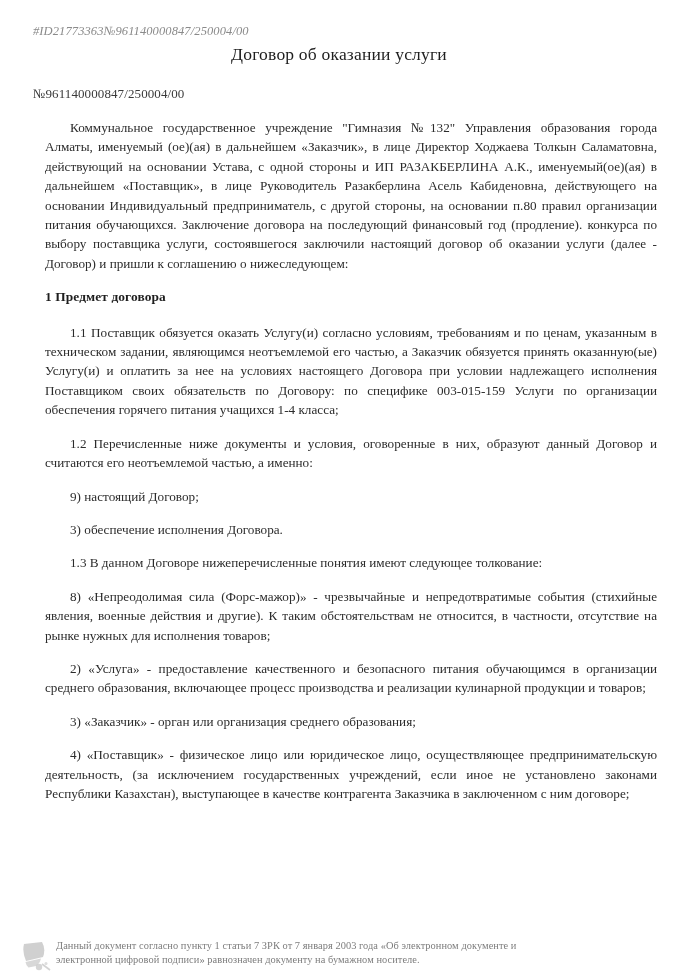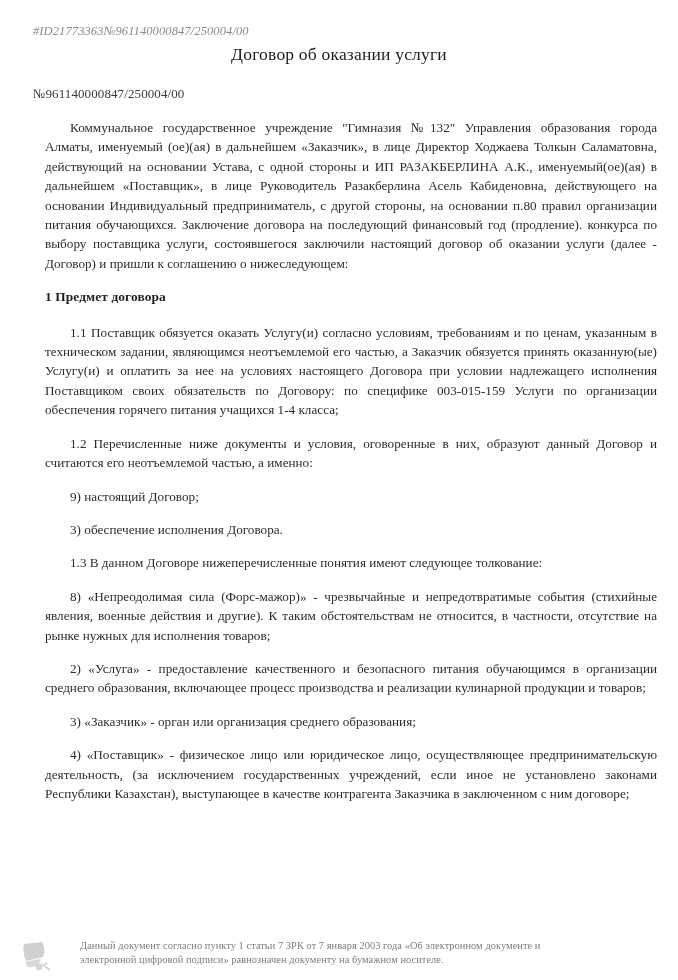--- a/index.html
+++ b/index.html
@@ -92,21 +92,21 @@
   }
 
   
   .doc-footer {
     position: absolute;
     left: 22px;
     right: 20px;
     bottom: 6px;
     display: flex;
     align-items: flex-start;
-    gap: 24px;
+    gap: 0;
   }
   .stamp-icon {
     flex: 0 0 auto;
     width: 34px;
     height: 34px;
     margin-top: 1px;
     opacity: 0.55;
   }
   .footer-text {
     font-size: 10.4px;

